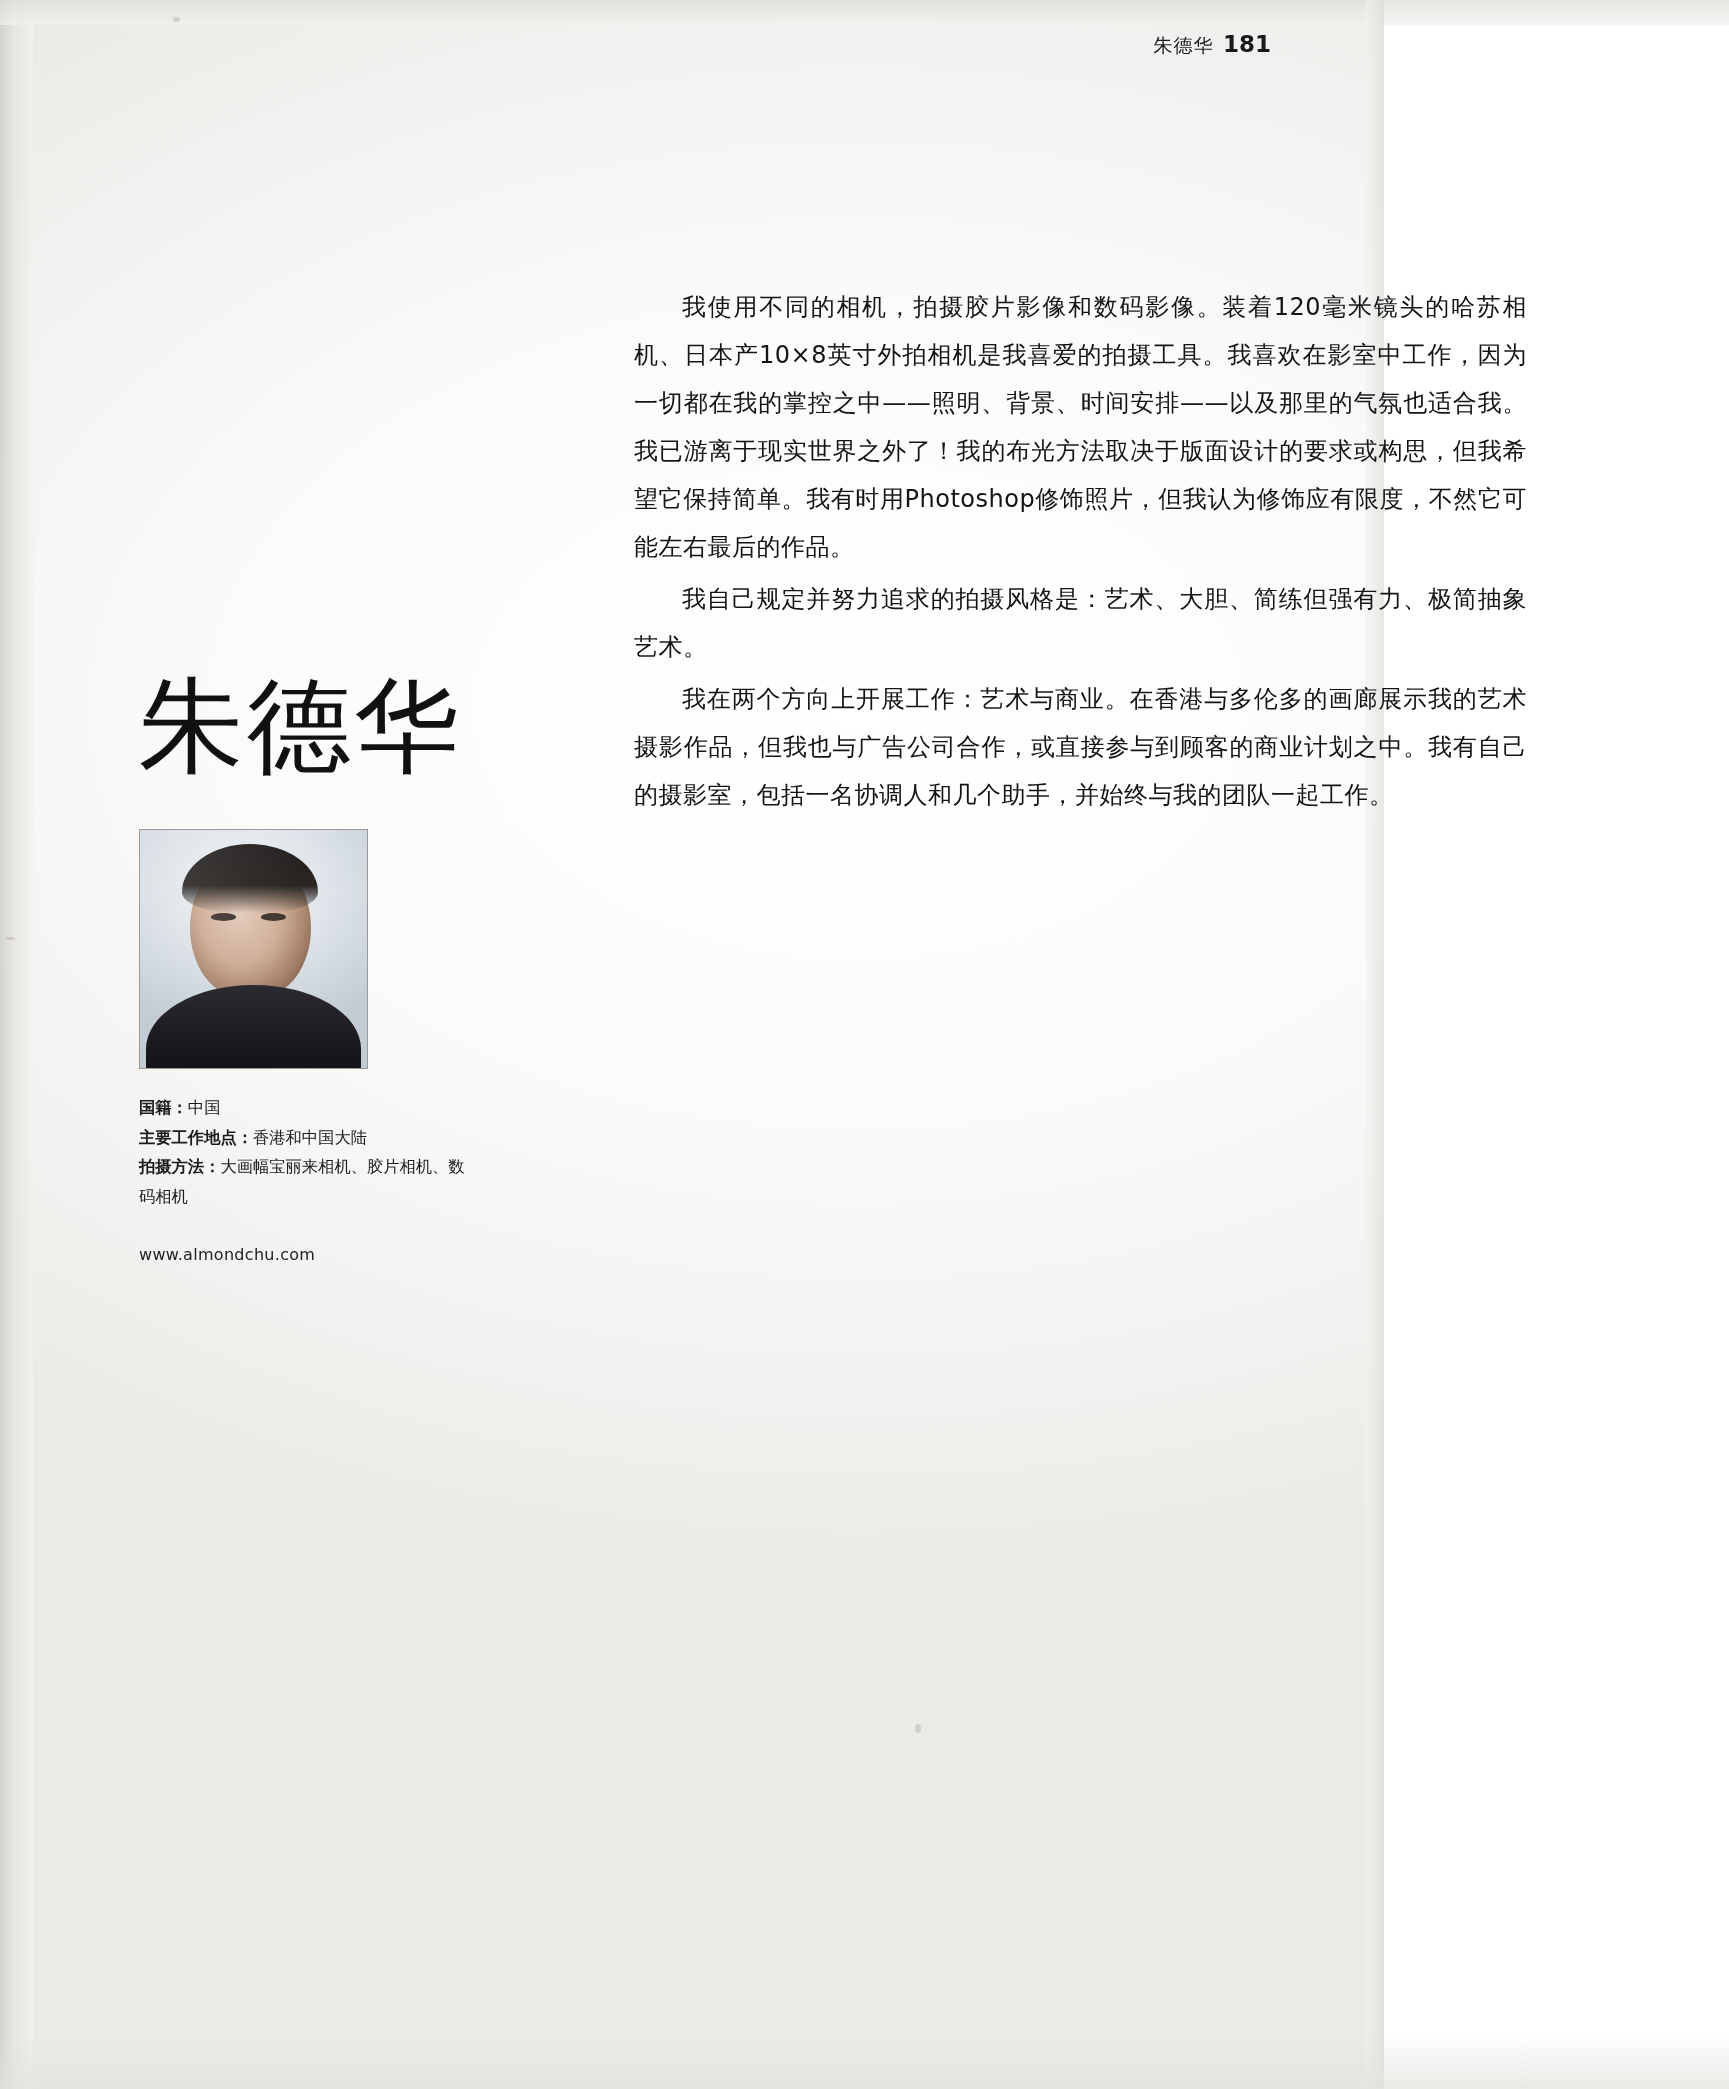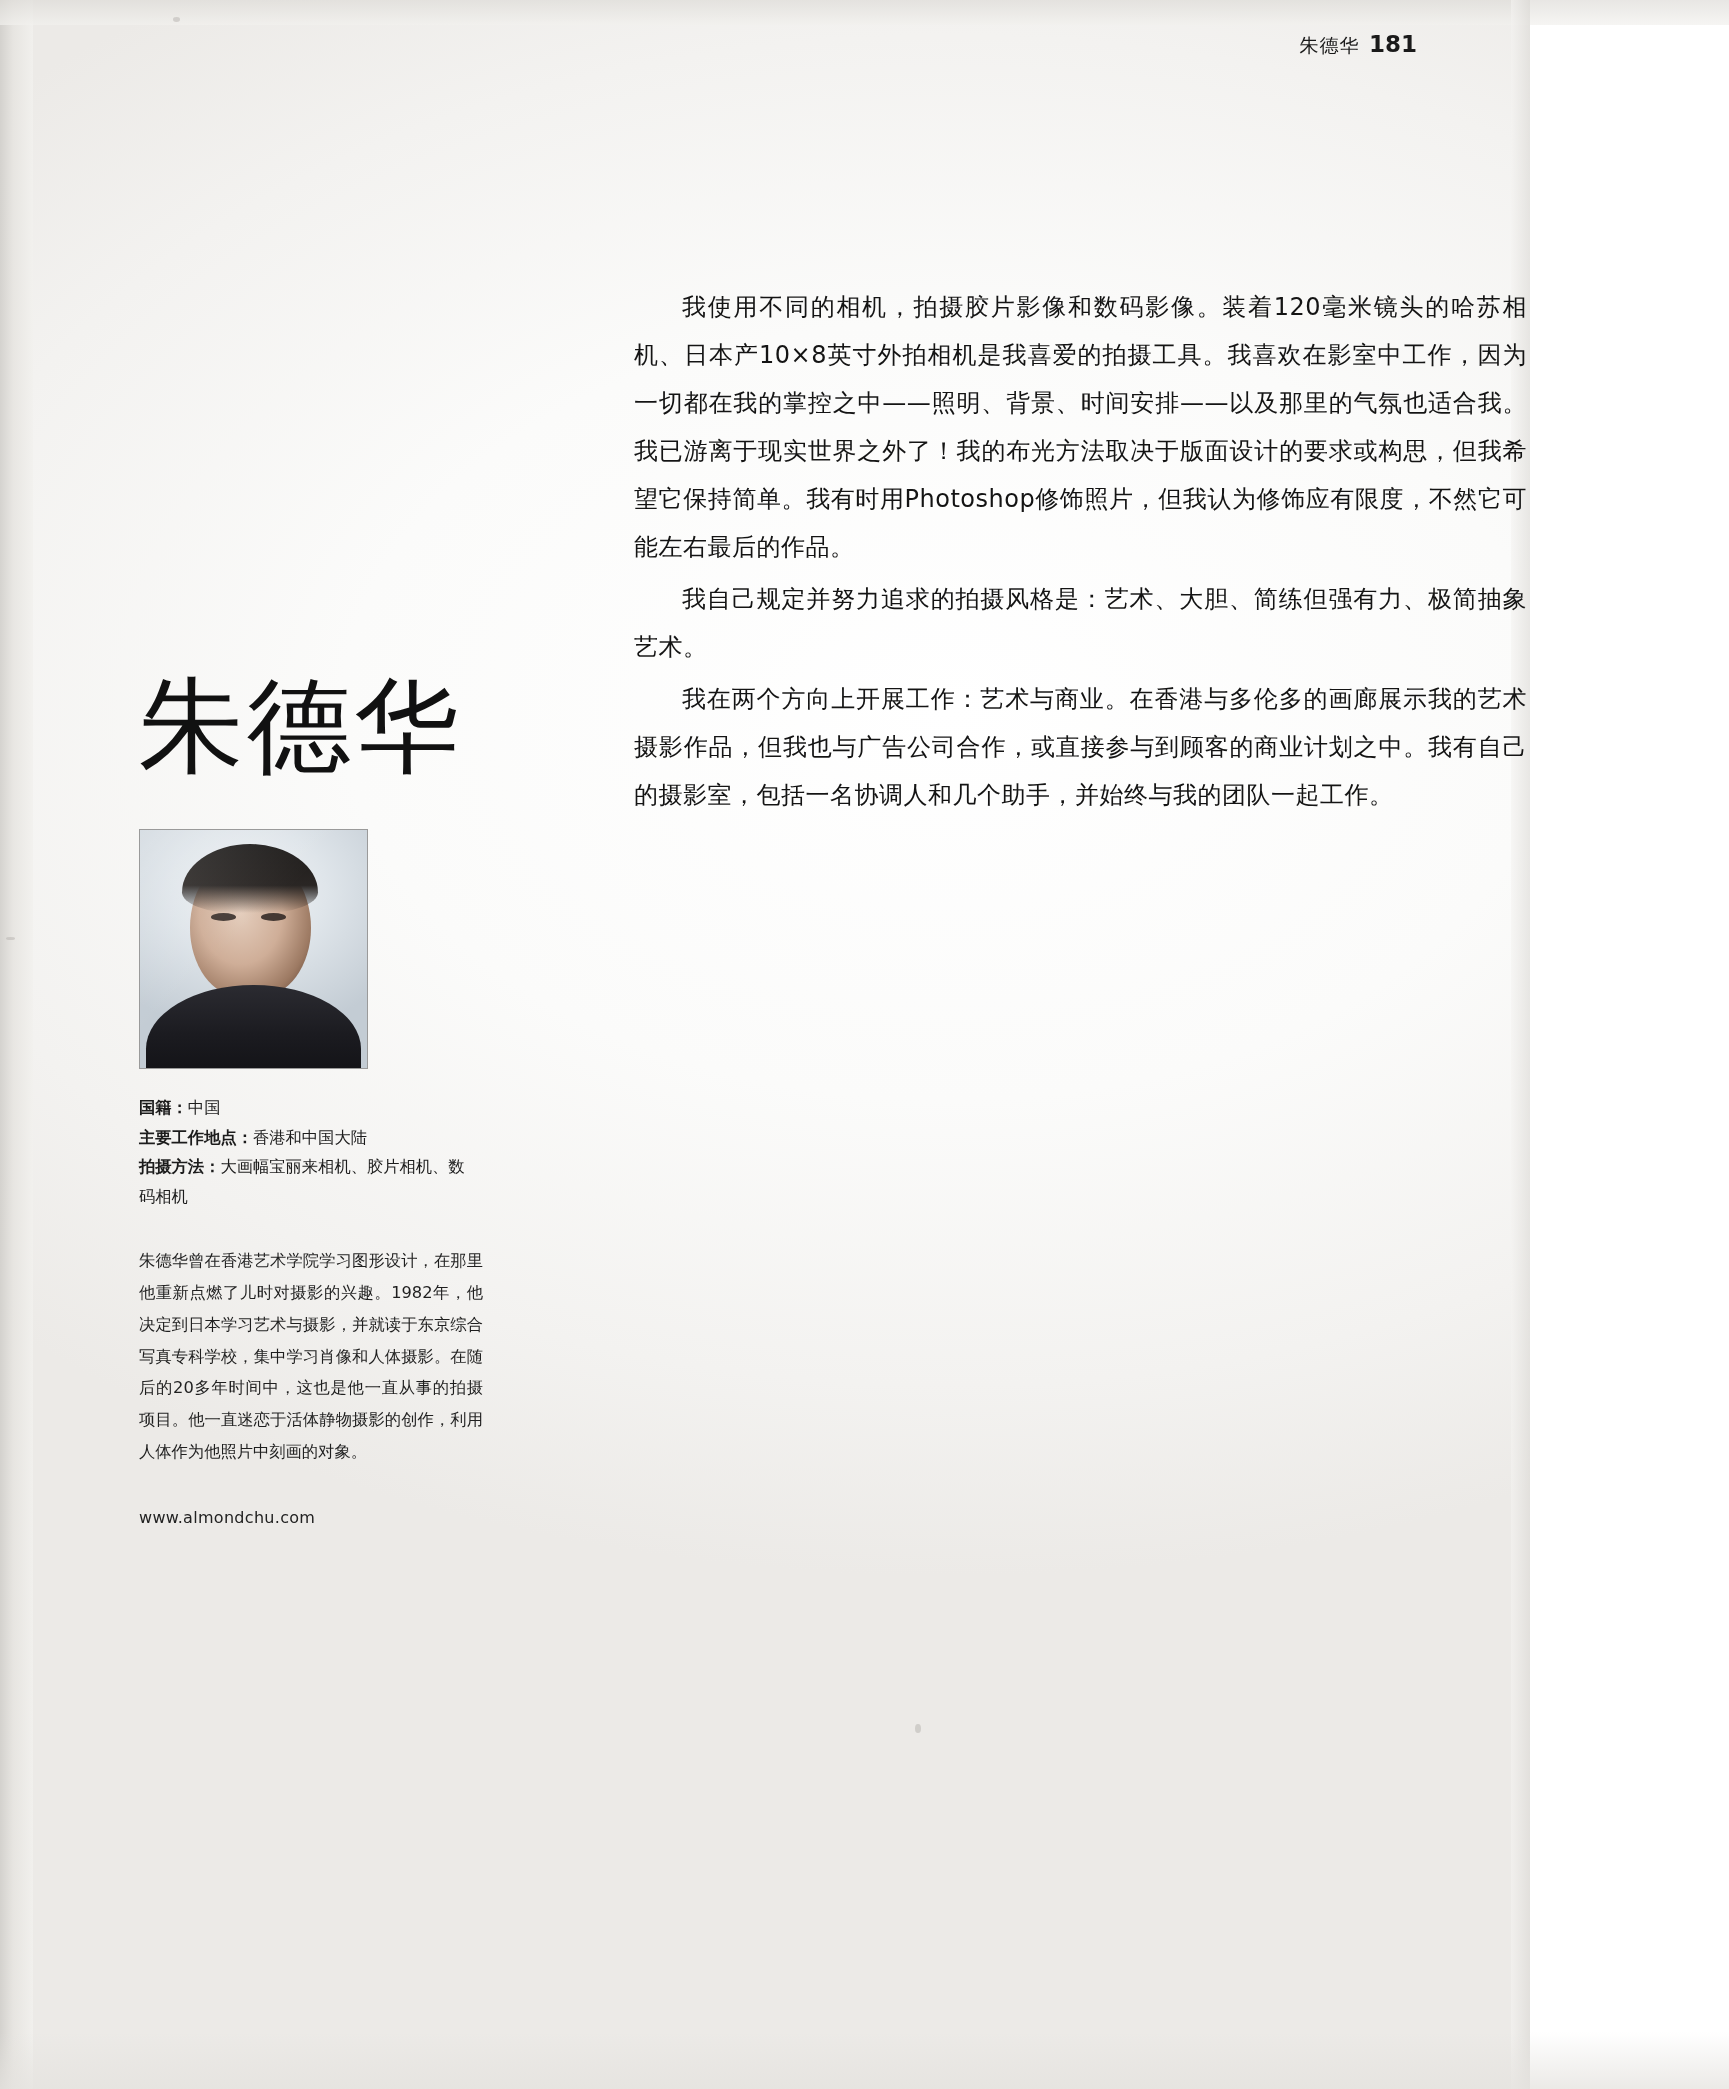--- a/index.html
+++ b/index.html
@@ -12,21 +12,21 @@
     height: 2090px;
     position: relative;
     font-family: "DejaVu Sans", "Liberation Sans", sans-serif;
     overflow: hidden;
   }
 
   
   .page {
     position: absolute;
     left: 0; top: 0;
-    width: 1530px;
+    width: 1384px;
     height: 2090px;
     background:
       radial-gradient(ellipse 1345px 865px at 62% 34%, #ffffff 0%, #fbfbfa 45%, #f3f2f0 78%, #eceae7 100%);
   }
   .page-left-shadow {
     position: absolute;
     left: 0; top: 0;
     width: 33px; height: 2090px;
     background: linear-gradient(to right, #cfcdc9 0%, #e6e4e0 40%, #f2f1ee 100%);
     opacity: .85;
@@ -234,21 +234,20 @@
         <span class="meta-label">国籍：</span><span class="meta-value">中国</span>
       </div>
       <div class="meta-row">
         <span class="meta-label">主要工作地点：</span><span class="meta-value">香港和中国大陆</span>
       </div>
       <div class="meta-row">
         <span class="meta-label">拍摄方法：</span><span class="meta-value">大画幅宝丽来相机、胶片相机、数码相机</span>
       </div>
     </div>
 
-    <div class="bio">朱德华曾在香港艺术学院学习图形设计，在那里他重新点燃了儿时对摄影的兴趣。1982年，他决定到日本学习艺术与摄影，并就读于东京综合写真专科学校，集中学习肖像和人体摄影。在随后的20多年时间中，这也是他一直从事的拍摄项目。他一直迷恋于活体静物摄影的创作，利用人体作为他照片中刻画的对象。</div>
 
     <div class="website">www.almondchu.com</div>
   </div>
 
   <div class="right-col">
     <p class="body-para">我使用不同的相机，拍摄胶片影像和数码影像。装着120毫米镜头的哈苏相机、日本产10×8英寸外拍相机是我喜爱的拍摄工具。我喜欢在影室中工作，因为一切都在我的掌控之中——照明、背景、时间安排——以及那里的气氛也适合我。我已游离于现实世界之外了！我的布光方法取决于版面设计的要求或构思，但我希望它保持简单。我有时用Photoshop修饰照片，但我认为修饰应有限度，不然它可能左右最后的作品。</p>
     <p class="body-para">我自己规定并努力追求的拍摄风格是：艺术、大胆、简练但强有力、极简抽象艺术。</p>
     <p class="body-para">我在两个方向上开展工作：艺术与商业。在香港与多伦多的画廊展示我的艺术摄影作品，但我也与广告公司合作，或直接参与到顾客的商业计划之中。我有自己的摄影室，包括一名协调人和几个助手，并始终与我的团队一起工作。</p>
   </div>
 </div>

